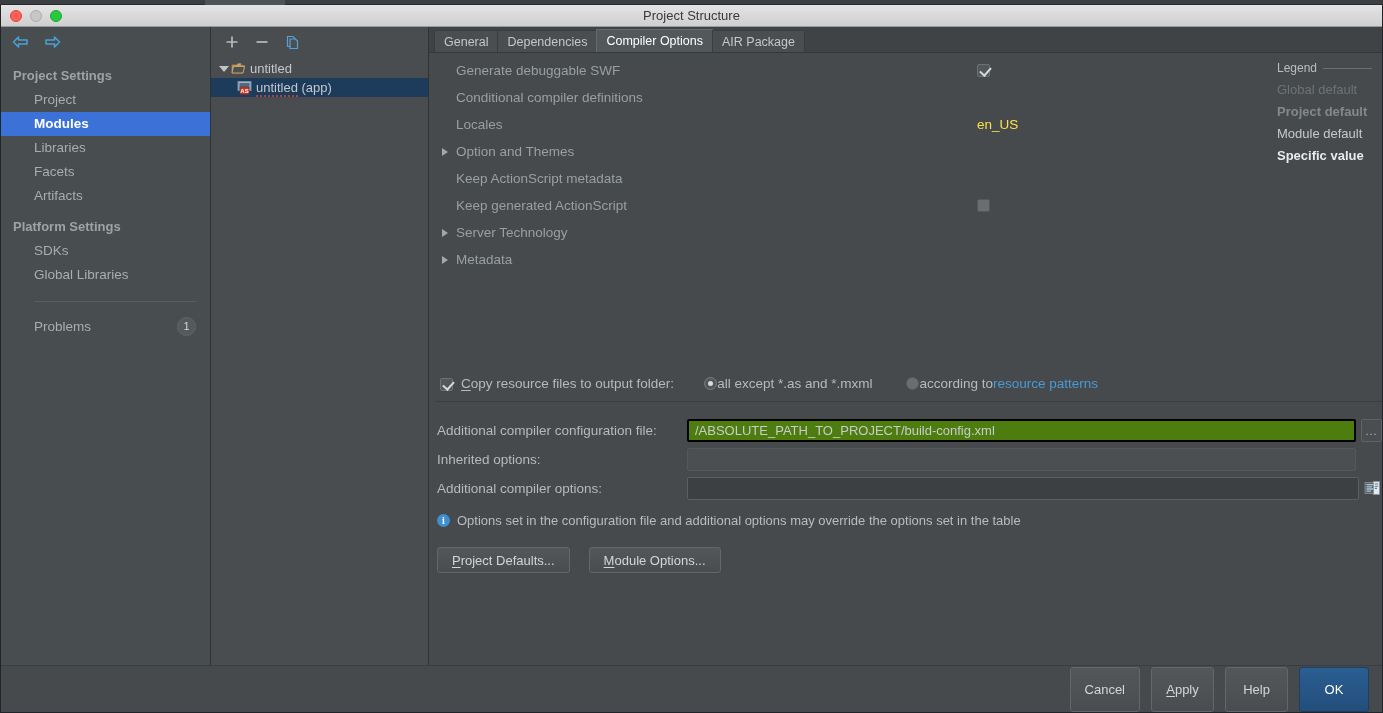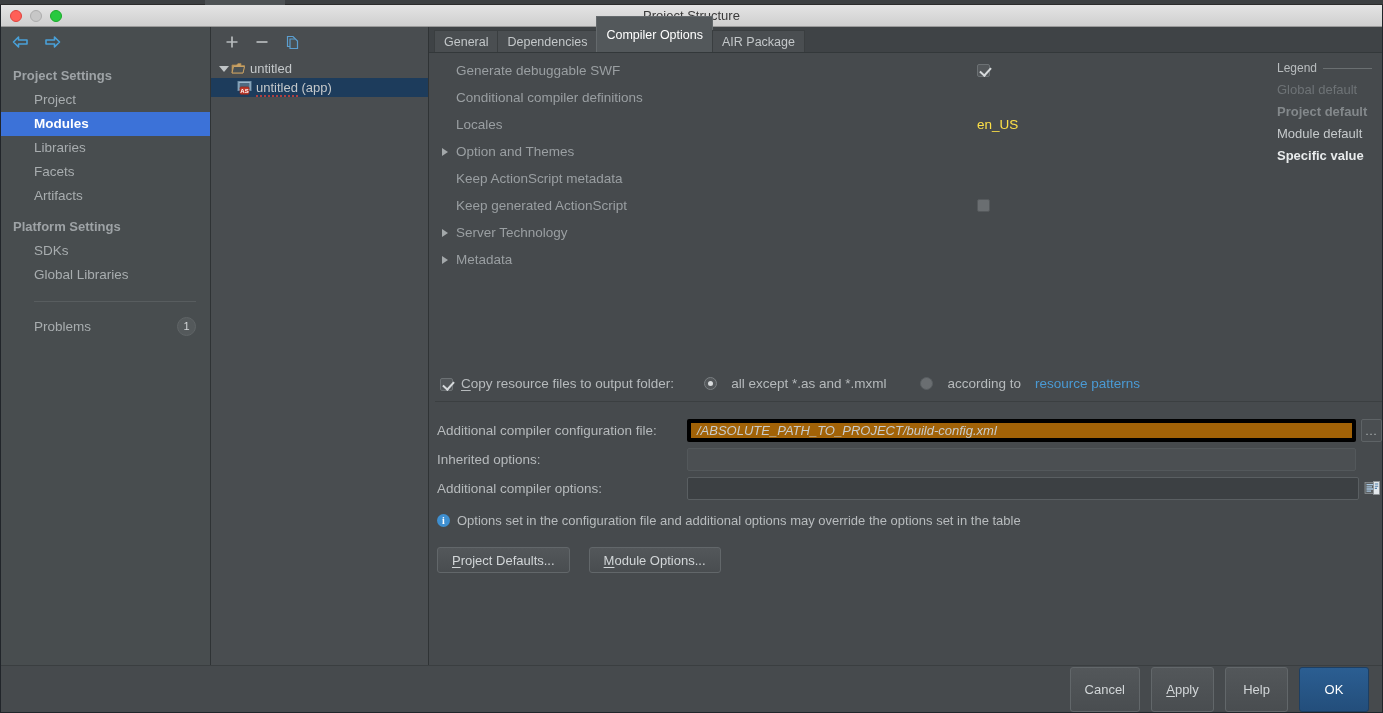--- a/index.html
+++ b/index.html
@@ -160,21 +160,21 @@
     font-size: 12.5px; color: #c3c7c9;
     display: flex; align-items: center;
     background: #4a4e51;
     border: 1px solid #3a3e40;
     border-bottom: none;
     margin-right: -1px;
   }
   .tab.active {
     background: #53585b; color: #ffffff;
     border-color: #64696c;
-    height: 36px;
+    height: 23px;
   }
 
   .content { flex: 1 1 auto; display: flex; min-height: 0; }
   .table-area {
     flex: 1 1 auto; min-width: 0;
     display: flex; flex-direction: column;
     padding-left: 6px;
   }
 
   .table-header {
@@ -262,21 +262,21 @@
     background: #53575a; border: 1px solid #7a7f82;
     display: inline-block; position: relative;
     flex: 0 0 13px;
   }
   .radio.on::after {
     content: ""; position: absolute;
     width: 5px; height: 5px; border-radius: 50%;
     background: #d9dcde; left: 3px; top: 3px;
   }
   .radio.off { background: #6a6e71; border-color: #595e61; }
-  .rgroup { display: flex; align-items: center; gap: 14px; }
+  .rgroup { display: flex; align-items: center; gap: 0; }
   .link { color: #4a9ad4; }
   .under { text-decoration: underline; text-underline-offset: 2px; }
 
   .hr { height: 1px; background: #3b3f41; margin: 10px 0 14px 0; }
 
   .field-row {
     display: flex; align-items: center; height: 29px;
     margin-bottom: 0px;
   }
   .field-label {
@@ -285,21 +285,21 @@
   }
   .input {
     height: 23px; background: #3c4043;
     border: 1px solid #5a5f62;
     border-radius: 2px;
     display: flex; align-items: center;
     padding: 0 6px;
     font-size: 13px; color: #c8cccd;
     overflow: hidden; white-space: nowrap;
   }
-  .input.focused { border: 4px solid #000000; background: #a16207; font-style: italic; }
+  .input.focused { border: 2px solid #000000; background: #4d7c0f; }
   .input.flat { background: #4b4f52; border: 1px solid #53585b; }
   .sq-btn {
     width: 21px; height: 23px; margin-left: 5px;
     background: #4a4e51; border: 1px solid #5e6366;
     border-radius: 2px;
     display: flex; align-items: center; justify-content: center;
     color: #b9bdbf; font-size: 11px; letter-spacing: 1px;
     flex: 0 0 21px;
   }
   .icon-btn {

